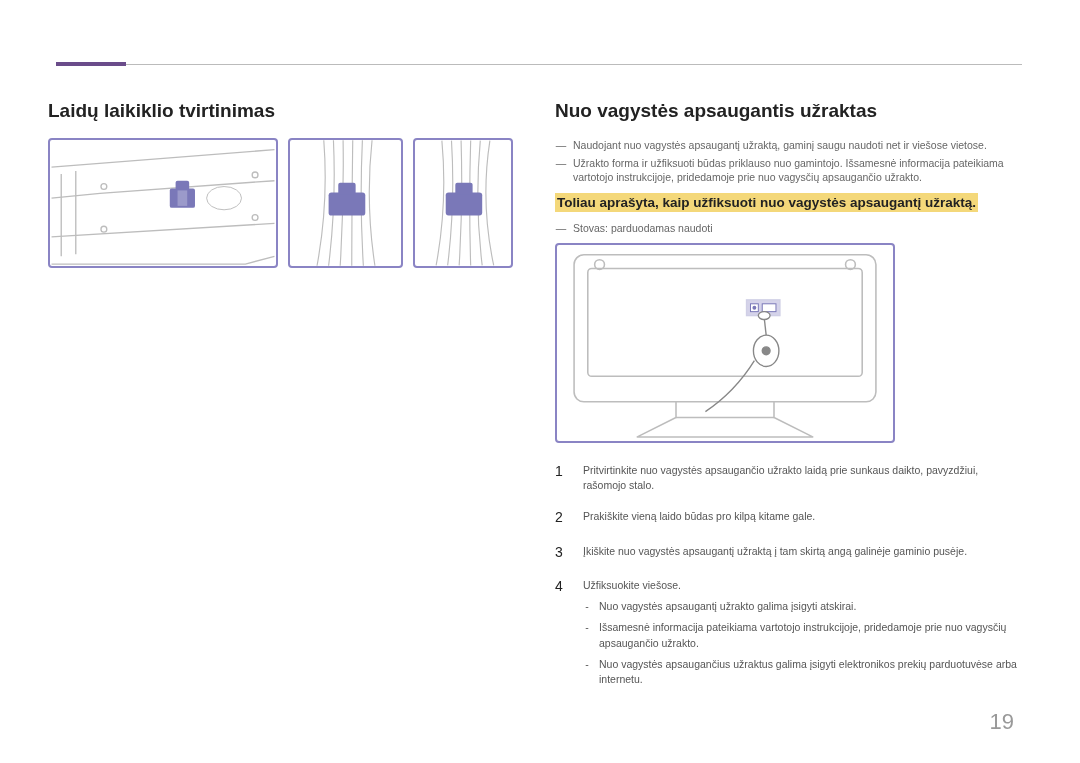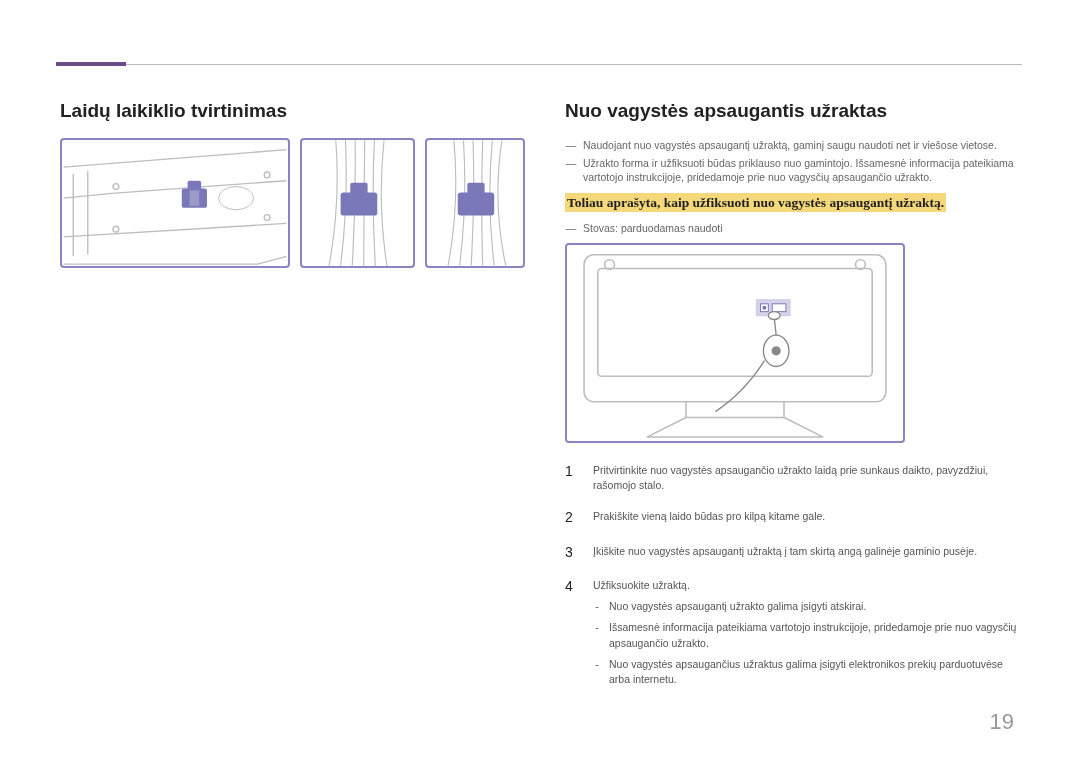--- a/index.html
+++ b/index.html
@@ -23,21 +23,21 @@
     position: absolute;
     top: 62px;
     left: 56px;
     width: 70px;
     height: 4px;
     background: #6a4c8a;
   }
   .page {
     position: absolute;
     top: 100px;
-    left: 60px;
+    left: 48px;
     right: 58px;
     display: flex;
     gap: 40px;
   }
   .col { flex: 1 1 50%; }
   .h2 {
     font-size: 19px;
     font-weight: 700;
     color: #222;
     margin-bottom: 16px;
@@ -59,21 +59,20 @@
   .panel.right { width: 100px; height: 130px; }
   .panel svg { width: 100%; height: 100%; display: block; }
 
   .dash-list { font-size: 10.5px; color: #666; margin-bottom: 8px; }
   .dash-list .row { display: flex; gap: 6px; margin-bottom: 4px; line-height: 1.35; }
   .dash-list .mk { flex: 0 0 12px; text-align: center; color: #666; }
   .dash-list .tx { flex: 1 1 auto; }
 
   .highlight-row {
     margin: 6px 0 8px 0;
-    font-family: Liberation Serif, serif;
   }
   .highlight {
     font-size: 13.5px;
     font-weight: 700;
     color: #222;
     background: #f4d87a;
     padding: 2px 2px;
     line-height: 1.5;
   }
 
@@ -245,21 +244,21 @@
         <div class="num">2</div>
         <div class="txt">Prakiškite vieną laido būdas pro kilpą kitame gale.</div>
       </div>
       <div class="step">
         <div class="num">3</div>
         <div class="txt">Įkiškite nuo vagystės apsaugantį užraktą į tam skirtą angą galinėje gaminio pusėje.</div>
       </div>
       <div class="step">
         <div class="num">4</div>
         <div class="txt">
-          <span>Užfiksuokite užraktą.</span>
+          <span>Užfiksuokite viešose.</span>
           <div class="sublist">
             <div class="sub">
               <span class="dash">-</span>
               <span>Nuo vagystės apsaugantį užrakto galima įsigyti atskirai.</span>
             </div>
             <div class="sub">
               <span class="dash">-</span>
               <span>Išsamesnė informacija pateikiama vartotojo instrukcijoje, pridedamoje prie nuo vagysčių apsaugančio užrakto.</span>
             </div>
             <div class="sub">

